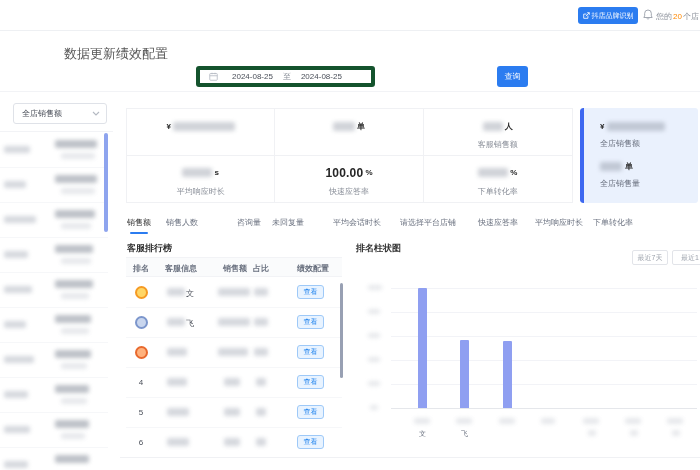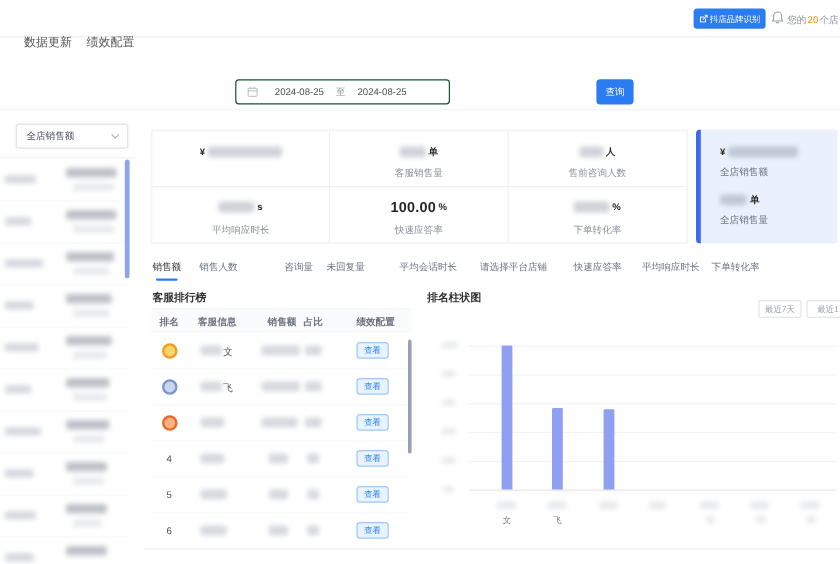--- a/index.html
+++ b/index.html
@@ -12,25 +12,25 @@
 
   
   .hdr{position:absolute;left:0;top:0;width:700px;height:30px;background:#fff;border-bottom:1px solid #eef0f3;}
   .brand-btn{position:absolute;left:578px;top:7px;width:60px;height:17px;background:#2b7cf0;border:none;
              border-radius:3px;color:#fff;font-size:7px;display:flex;align-items:center;justify-content:center;gap:2px;cursor:pointer;padding:0;}
   .bell{position:absolute;left:643px;top:9px;width:10px;height:12px;color:#9aa0aa;}
   .notice{position:absolute;left:656px;top:11px;font-size:8px;color:#8a8f99;white-space:nowrap;}
   .notice b{color:#ff8800;font-weight:normal;padding:0 1px;}
 
   
-  .nav-tab{position:absolute;top:28px;font-size:10px;color:#555;cursor:pointer;}
+  .nav-tab{position:absolute;top:45px;font-size:13px;color:#555;cursor:pointer;margin-left:44px;}
 
   
   .filters-divider{position:absolute;left:0;top:91px;width:700px;height:1px;background:#f2f3f6;}
-  .datebox{position:absolute;left:196px;top:66px;width:179px;height:21px;border:1px solid #14532d;border-radius:3px;
+  .datebox{position:absolute;left:196px;top:66px;width:179px;height:21px;border:4px solid #14532d;border-radius:3px;
            display:flex;align-items:center;box-sizing:border-box;font-size:8px;color:#4a4f59;}
   .datebox .cal{margin:0 6px 0 9px;color:#b4b9c2;display:flex;}
   .datebox .d1{margin-left:8px;}
   .datebox .to{margin:0 10px;color:#8a8f99;}
   .selbox{position:absolute;left:382px;top:66px;width:105px;height:21px;border:1px solid #dfe2e8;border-radius:3px;
           box-sizing:border-box;display:flex;align-items:center;font-size:8px;color:#bfc4cc;}
   .selbox .ph{margin-left:8px;flex:1;}
   .chev{color:#b4b9c2;margin-right:6px;display:flex;}
   .query-btn{position:absolute;left:497px;top:66px;width:31px;height:21px;background:#2b7cf0;color:#fff;border:none;
              border-radius:3px;font-size:8px;cursor:pointer;padding:0;}
@@ -203,28 +203,27 @@
       <div class="stat-val">
           <span>¥</span>
           <span class="vblob" style="width:62px;height:9px"></span>
         </div>
     </div>
     <div class="stat-cell">
       <div class="stat-val">
           <span class="vblob" style="width:22px;height:9px"></span>
           <span>单</span>
         </div>
-      <div class="stat-lbl">客服销售量</div>
     </div>
     <div class="stat-cell">
       <div class="stat-val">
           <span class="vblob" style="width:20px;height:9px"></span>
           <span>人</span>
         </div>
-      <div class="stat-lbl">售前咨询人数</div>
+      <div class="stat-lbl">客服销售额</div>
     </div>
     <div class="stat-cell">
       <div class="stat-val">
           <span class="vblob" style="width:30px;height:9px"></span>
           <span>s</span>
         </div>
       <div class="stat-lbl">平均响应时长</div>
     </div>
     <div class="stat-cell">
       <div class="stat-val">

